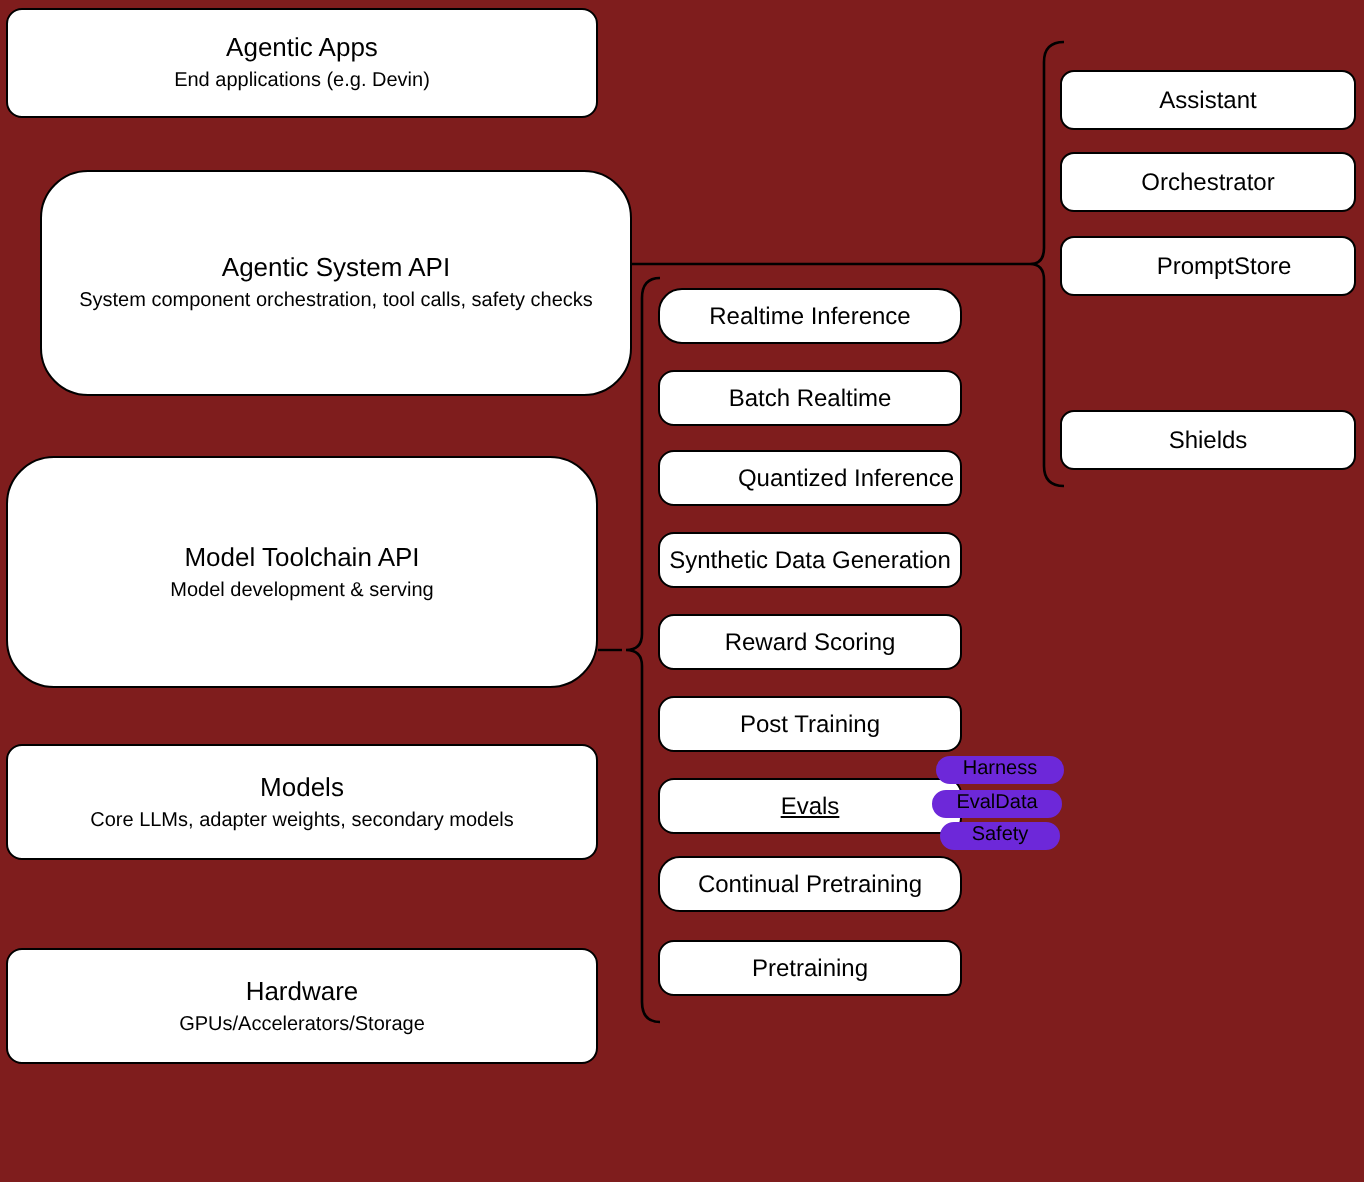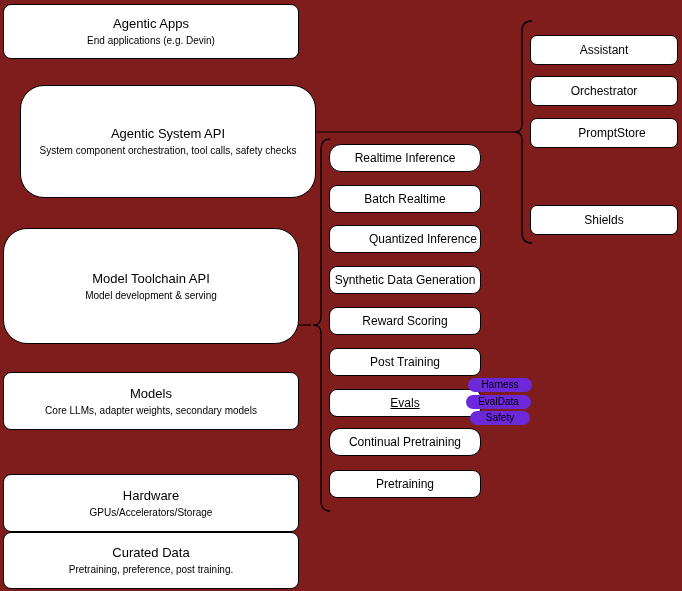--- a/index.html
+++ b/index.html
@@ -94,24 +94,20 @@
   <div class="node stack-node" style="top:372px; height:58px;">
     <div class="node-title">Models</div>
     <div class="node-subtitle">Core LLMs, adapter weights, secondary models</div>
   </div>
 
   <div class="node stack-node" style="top:450px; height:58px;margin-top:24px;">
     <div class="node-title">Hardware</div>
     <div class="node-subtitle">GPUs/Accelerators/Storage</div>
   </div>
 
-  <div class="node stack-node" style="top:532px; height:57px;">
-    <div class="node-title">Curated Data</div>
-    <div class="node-subtitle">Pretraining, preference, post training.</div>
-  </div>
 
   <div class="node mid-node" style="top:144px;border-radius:12px;">
     <span>Realtime Inference</span>
   </div>
   <div class="node mid-node" style="top:185px;">
     <span>Batch Realtime</span>
   </div>
   <div class="node mid-node" style="top:225px;padding-left:36px;">
     <span>Quantized Inference</span>
   </div>

